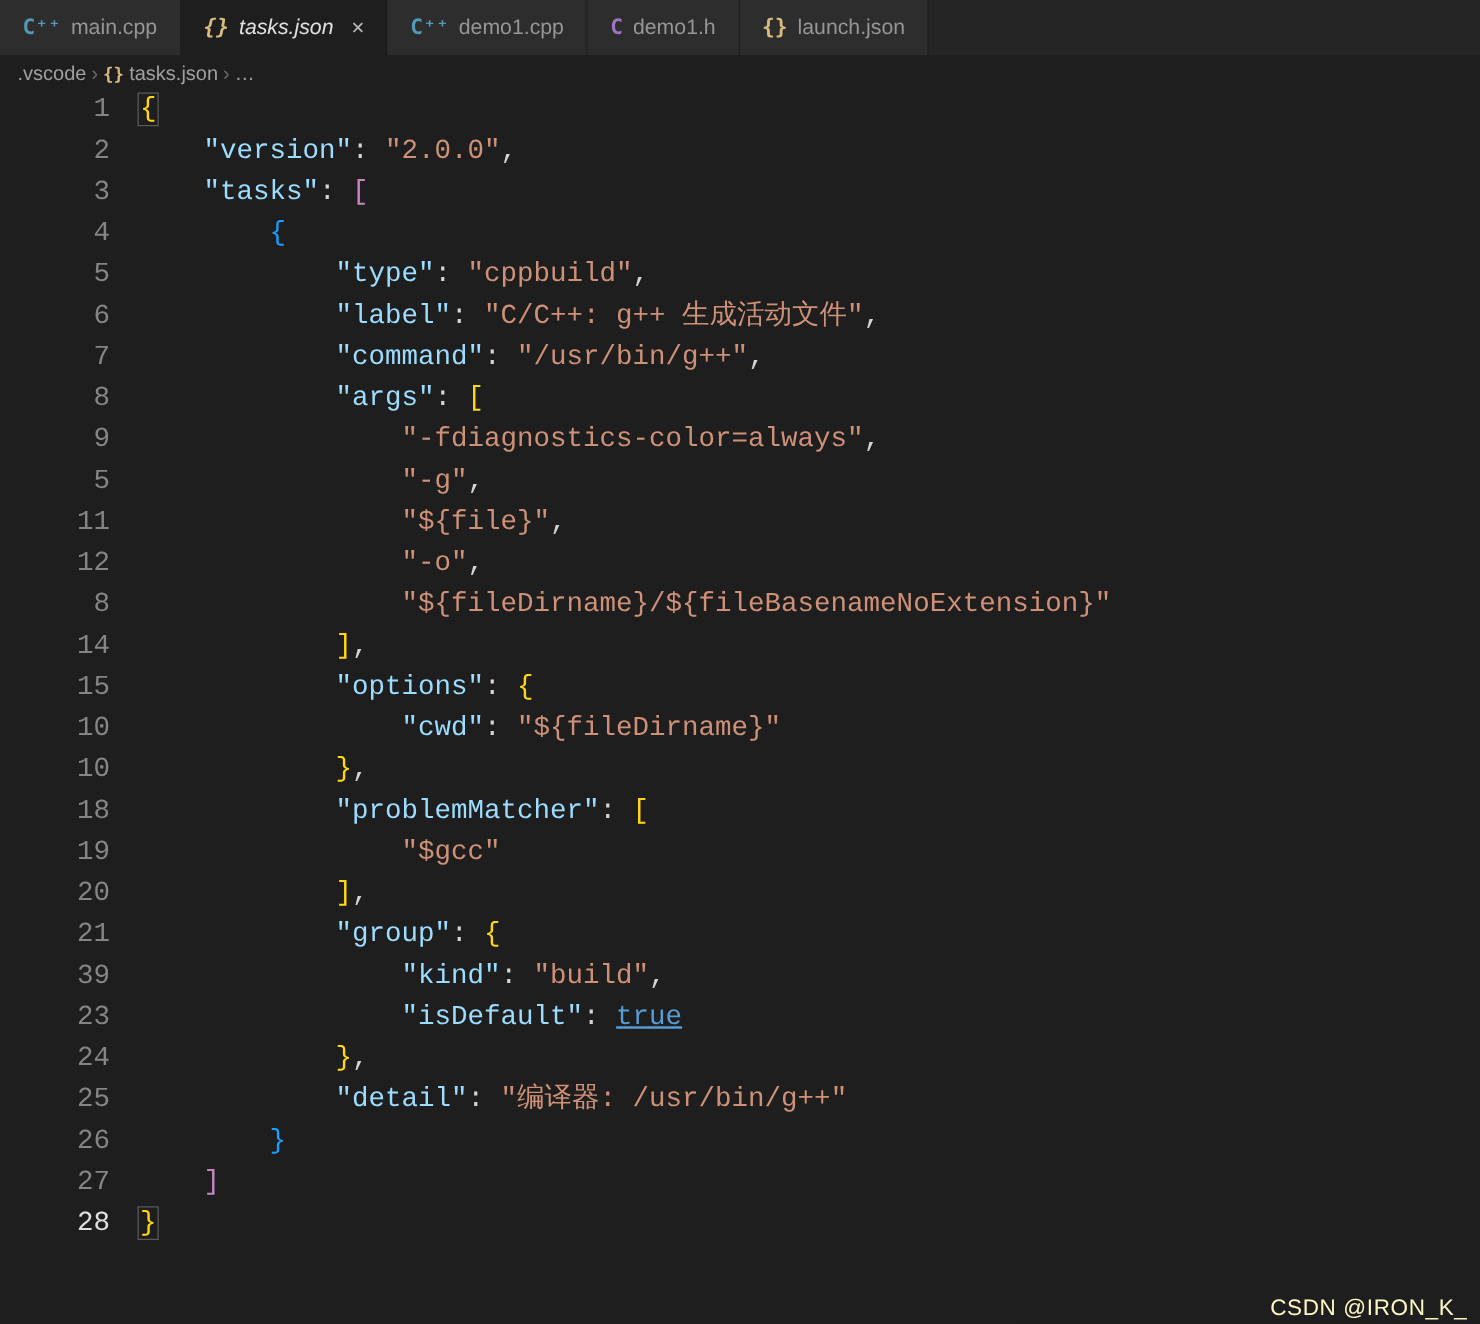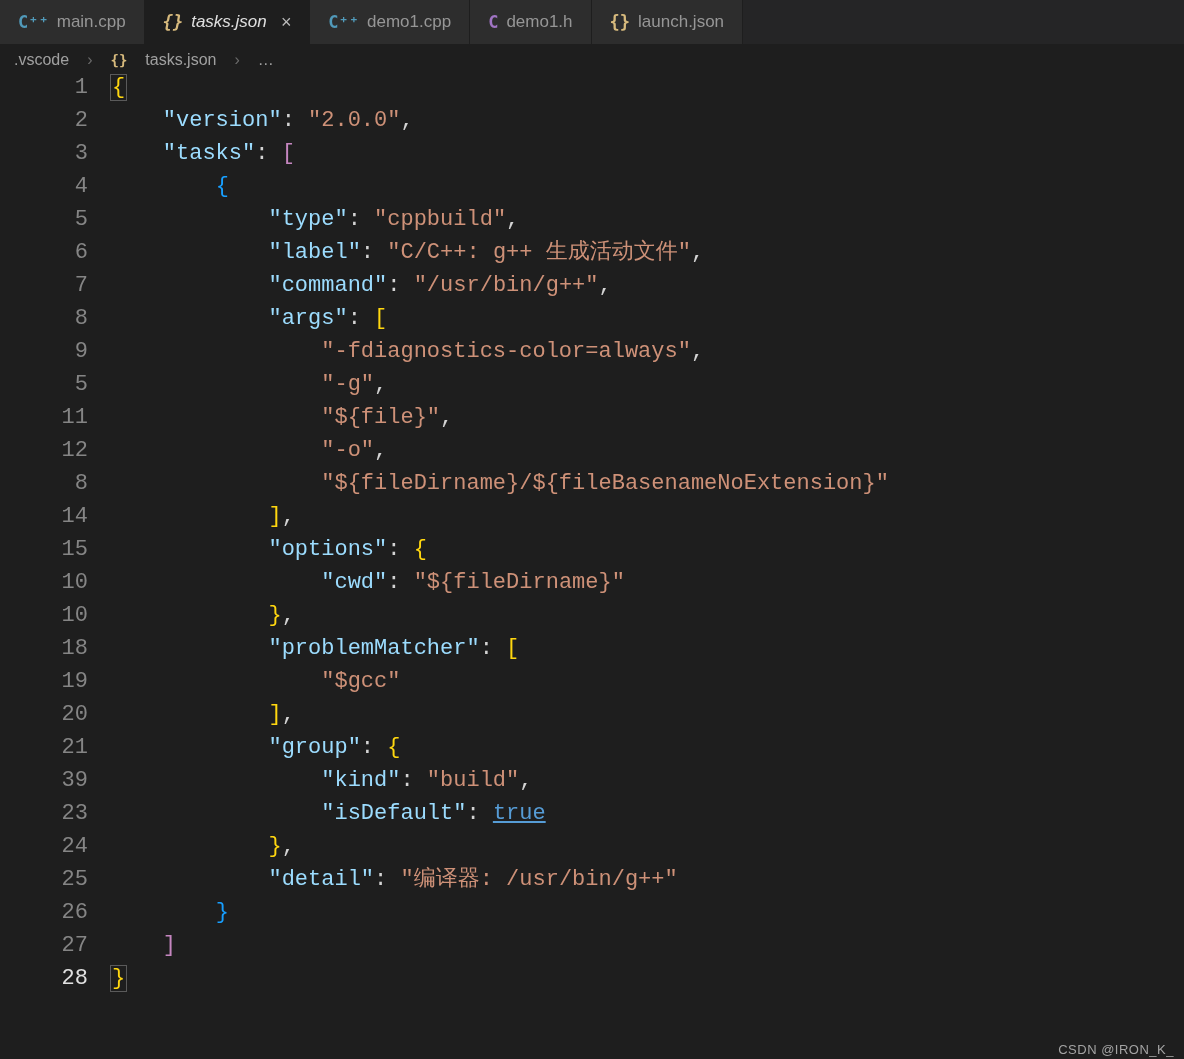--- a/index.html
+++ b/index.html
@@ -39,21 +39,21 @@
     margin-left: 6px;
     color: #bbb;
     font-size: 18px;
   }
   .icon-braces { color: #d7ba7d; font-weight: bold; font-family: monospace; }
   .icon-cpp   { color: #519aba; font-weight: bold; font-family: monospace; }
   .icon-h     { color: #a074c4; font-weight: bold; font-family: monospace; }
   .breadcrumb {
     display: flex;
     align-items: center;
-    gap: 18px;
+    gap: 4px;
     font-size: 16px;
     color: #a0a0a0;
     padding: 6px 14px 2px 14px;
   }
   .breadcrumb .sep { color: #6a6a6a; }
   .editor {
     display: flex;
     font-family: Consolas, "Courier New", monospace;
     font-size: 22px;
     line-height: 33px;
@@ -79,22 +79,22 @@
   .tok-str     { color: #ce9178; }  
   .tok-bool    { color: #569cd6; text-decoration: underline; }
   .bracket-box {
     border: 1px solid #5a5a5a;
     padding: 0 1px;
   }
   .watermark {
     position: absolute;
     bottom: 2px;
     right: 10px;
-    font-size: 13px;
-    color: #a3a3a3;
+    font-size: 18px;
+    color: #fef9c3;
     letter-spacing: 0.5px;
   }
 </style>
 </head>
 <body>
 
 <div class="tabs">
   <div class="tab">
     <span class="icon-cpp">C⁺⁺</span>
     <span>main.cpp</span>

